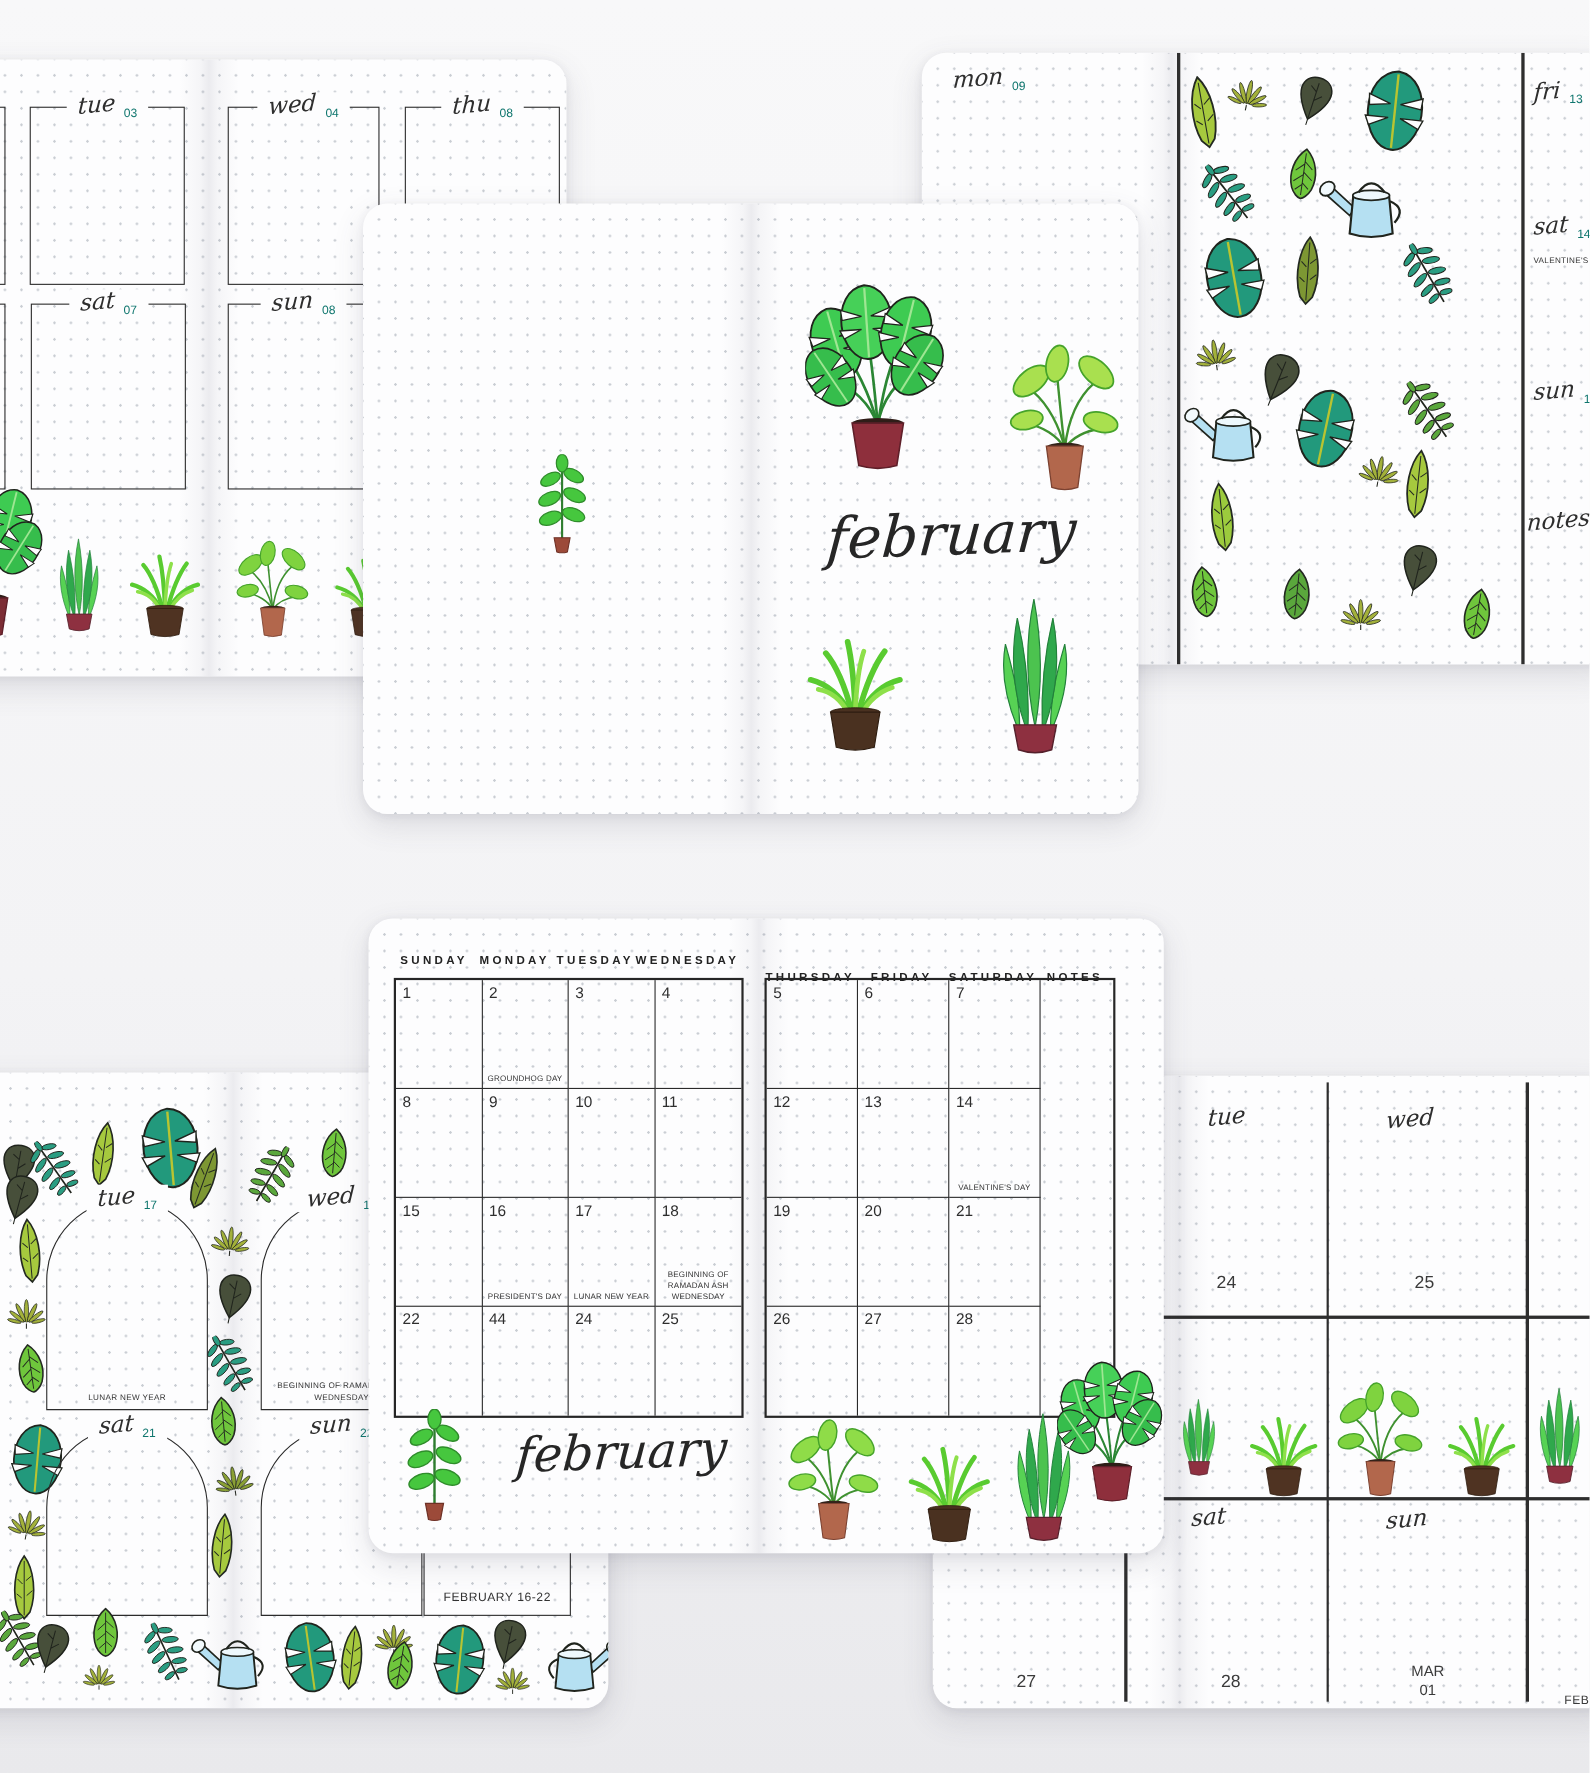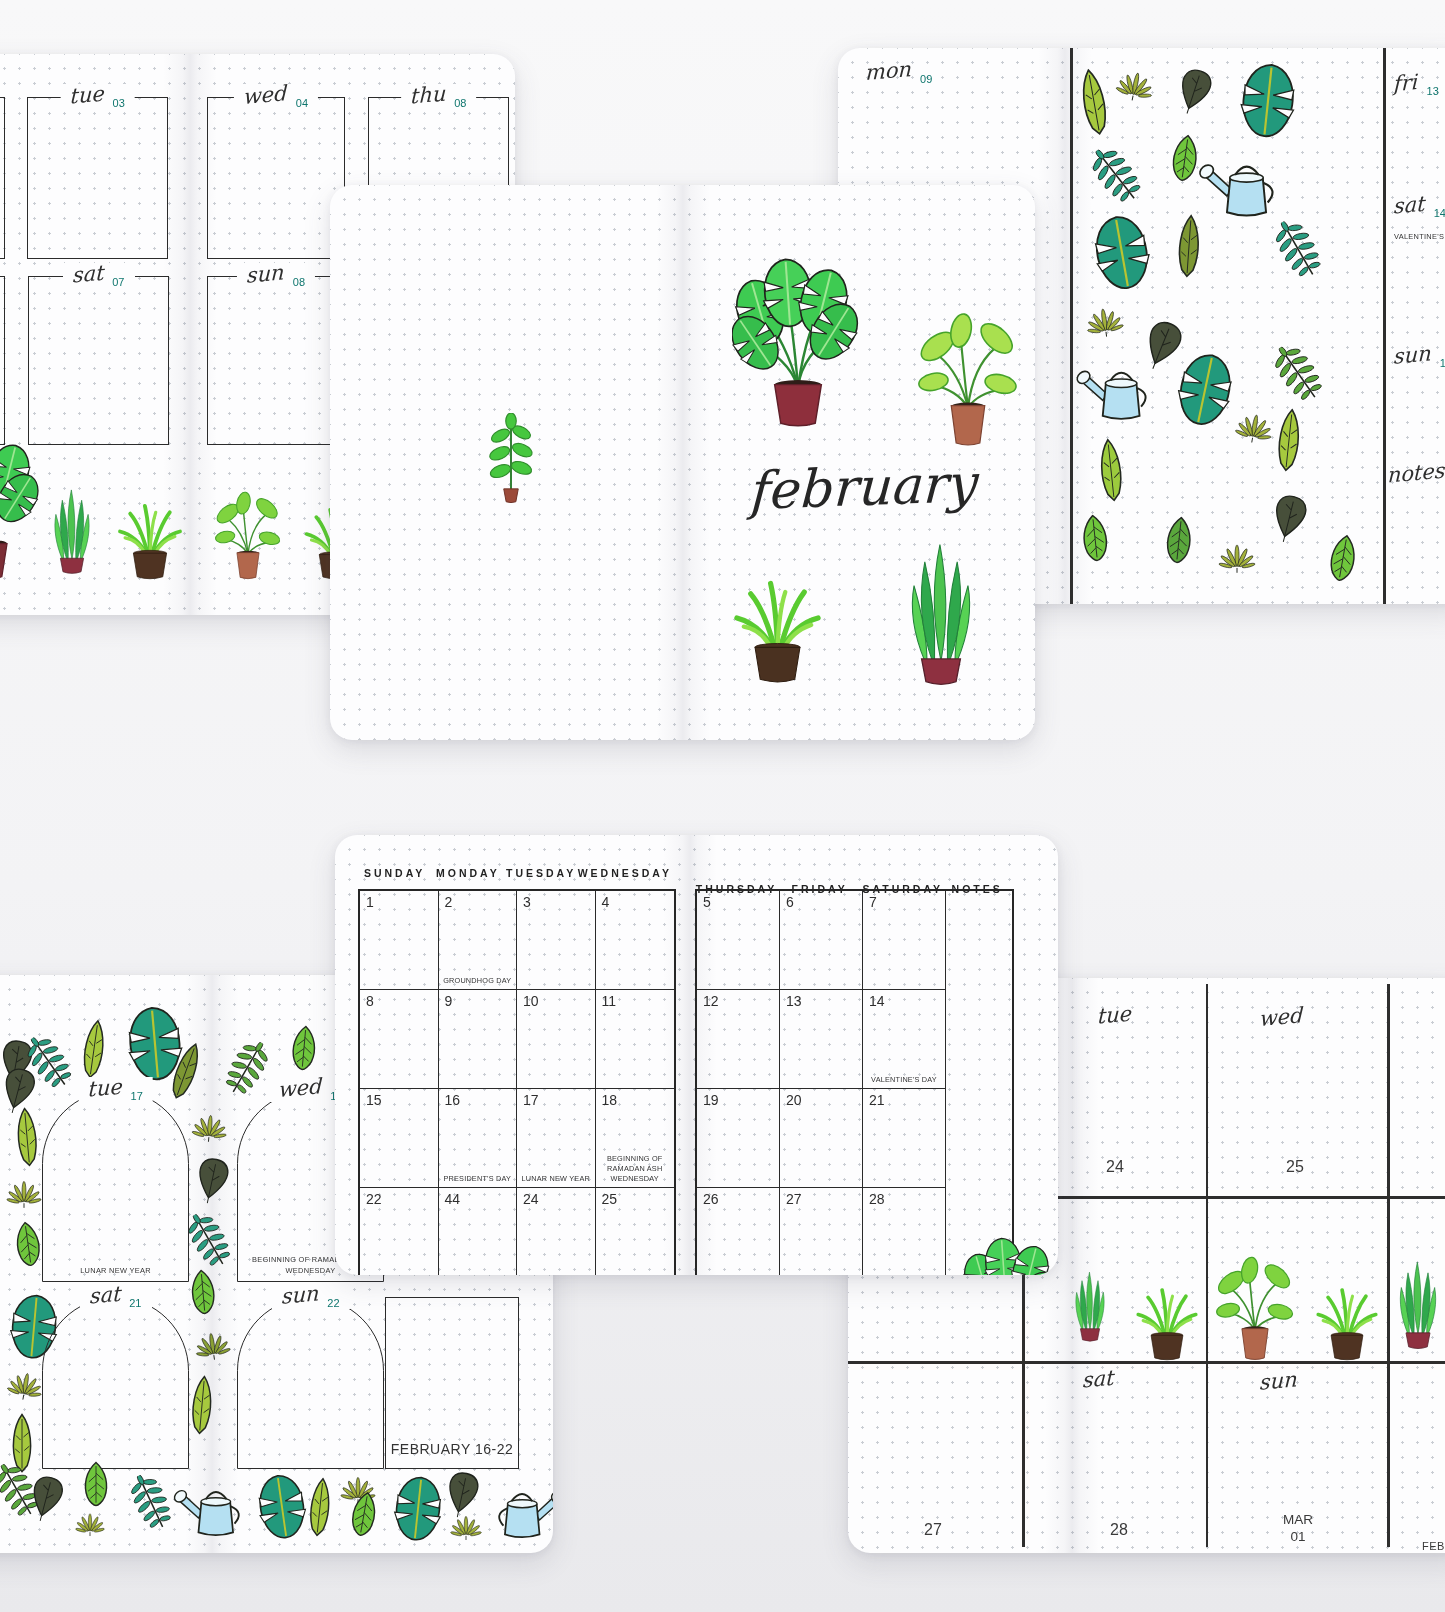--- a/index.html
+++ b/index.html
@@ -424,21 +424,21 @@
         <span class="dnum">21</span>
       </div>
     </div>
     <div class="daybox arch" style="left:317px;top:322px;width:145px;height:170px;">
       <div class="dlabel">
         <span class="script">sun</span>
         <span class="dnum">22</span>
       </div>
     </div>
     <div class="daybox" style="left:465px;top:322px;width:132px;height:170px;">
-      <div class="boxnote" style="font-size:14px;letter-spacing:.5px;bottom:8px;">FEBRUARY 16-22</div>
+      <div class="boxnote" style="font-size:11px;letter-spacing:.5px;bottom:8px;">FEBRUARY 16-22</div>
     </div>
 
     <svg class="deco" style="left:78px;top:486px;width:38px;height:58px;transform:rotate(-30deg);--lf:#5aa73c;">
         <use href="#leaf-fern"></use>
       </svg>
     <svg class="deco" style="left:108px;top:500px;width:36px;height:48px;transform:rotate(15deg);">
         <use href="#leaf-heart"></use>
       </svg>
     <svg class="deco" style="left:160px;top:486px;width:32px;height:46px;">
         <use href="#leaf-simple"></use>
@@ -540,21 +540,21 @@
       </svg>
     <div class="bigscript" style="left:340px;top:276px;width:390px;font-size:52px;">february</div>
     <svg class="deco" style="left:400px;top:358px;width:95px;height:150px;--pot:#4a3120;">
         <use href="#plant-grass"></use>
       </svg>
     <svg class="deco" style="left:562px;top:338px;width:98px;height:164px;--pot:#8e3040;">
         <use href="#plant-snake"></use>
       </svg>
   </section>
 
-  <section class="card z-top" style="left:335px;top:835px;width:723px;height:440px;">
+  <section class="card z-top" style="left:335px;top:835px;width:723px;height:577px;">
     <div class="dots"></div>
     <div class="fold" style="left:328px;"></div>
 
     <div class="mheaders" style="left:23px;top:32px;width:314px;grid-template-columns:repeat(4,1fr);">
       <span class="mh">SUNDAY</span>
       <span class="mh">MONDAY</span>
       <span class="mh">TUESDAY</span>
       <span class="mh">WEDNESDAY</span>
     </div>
 

